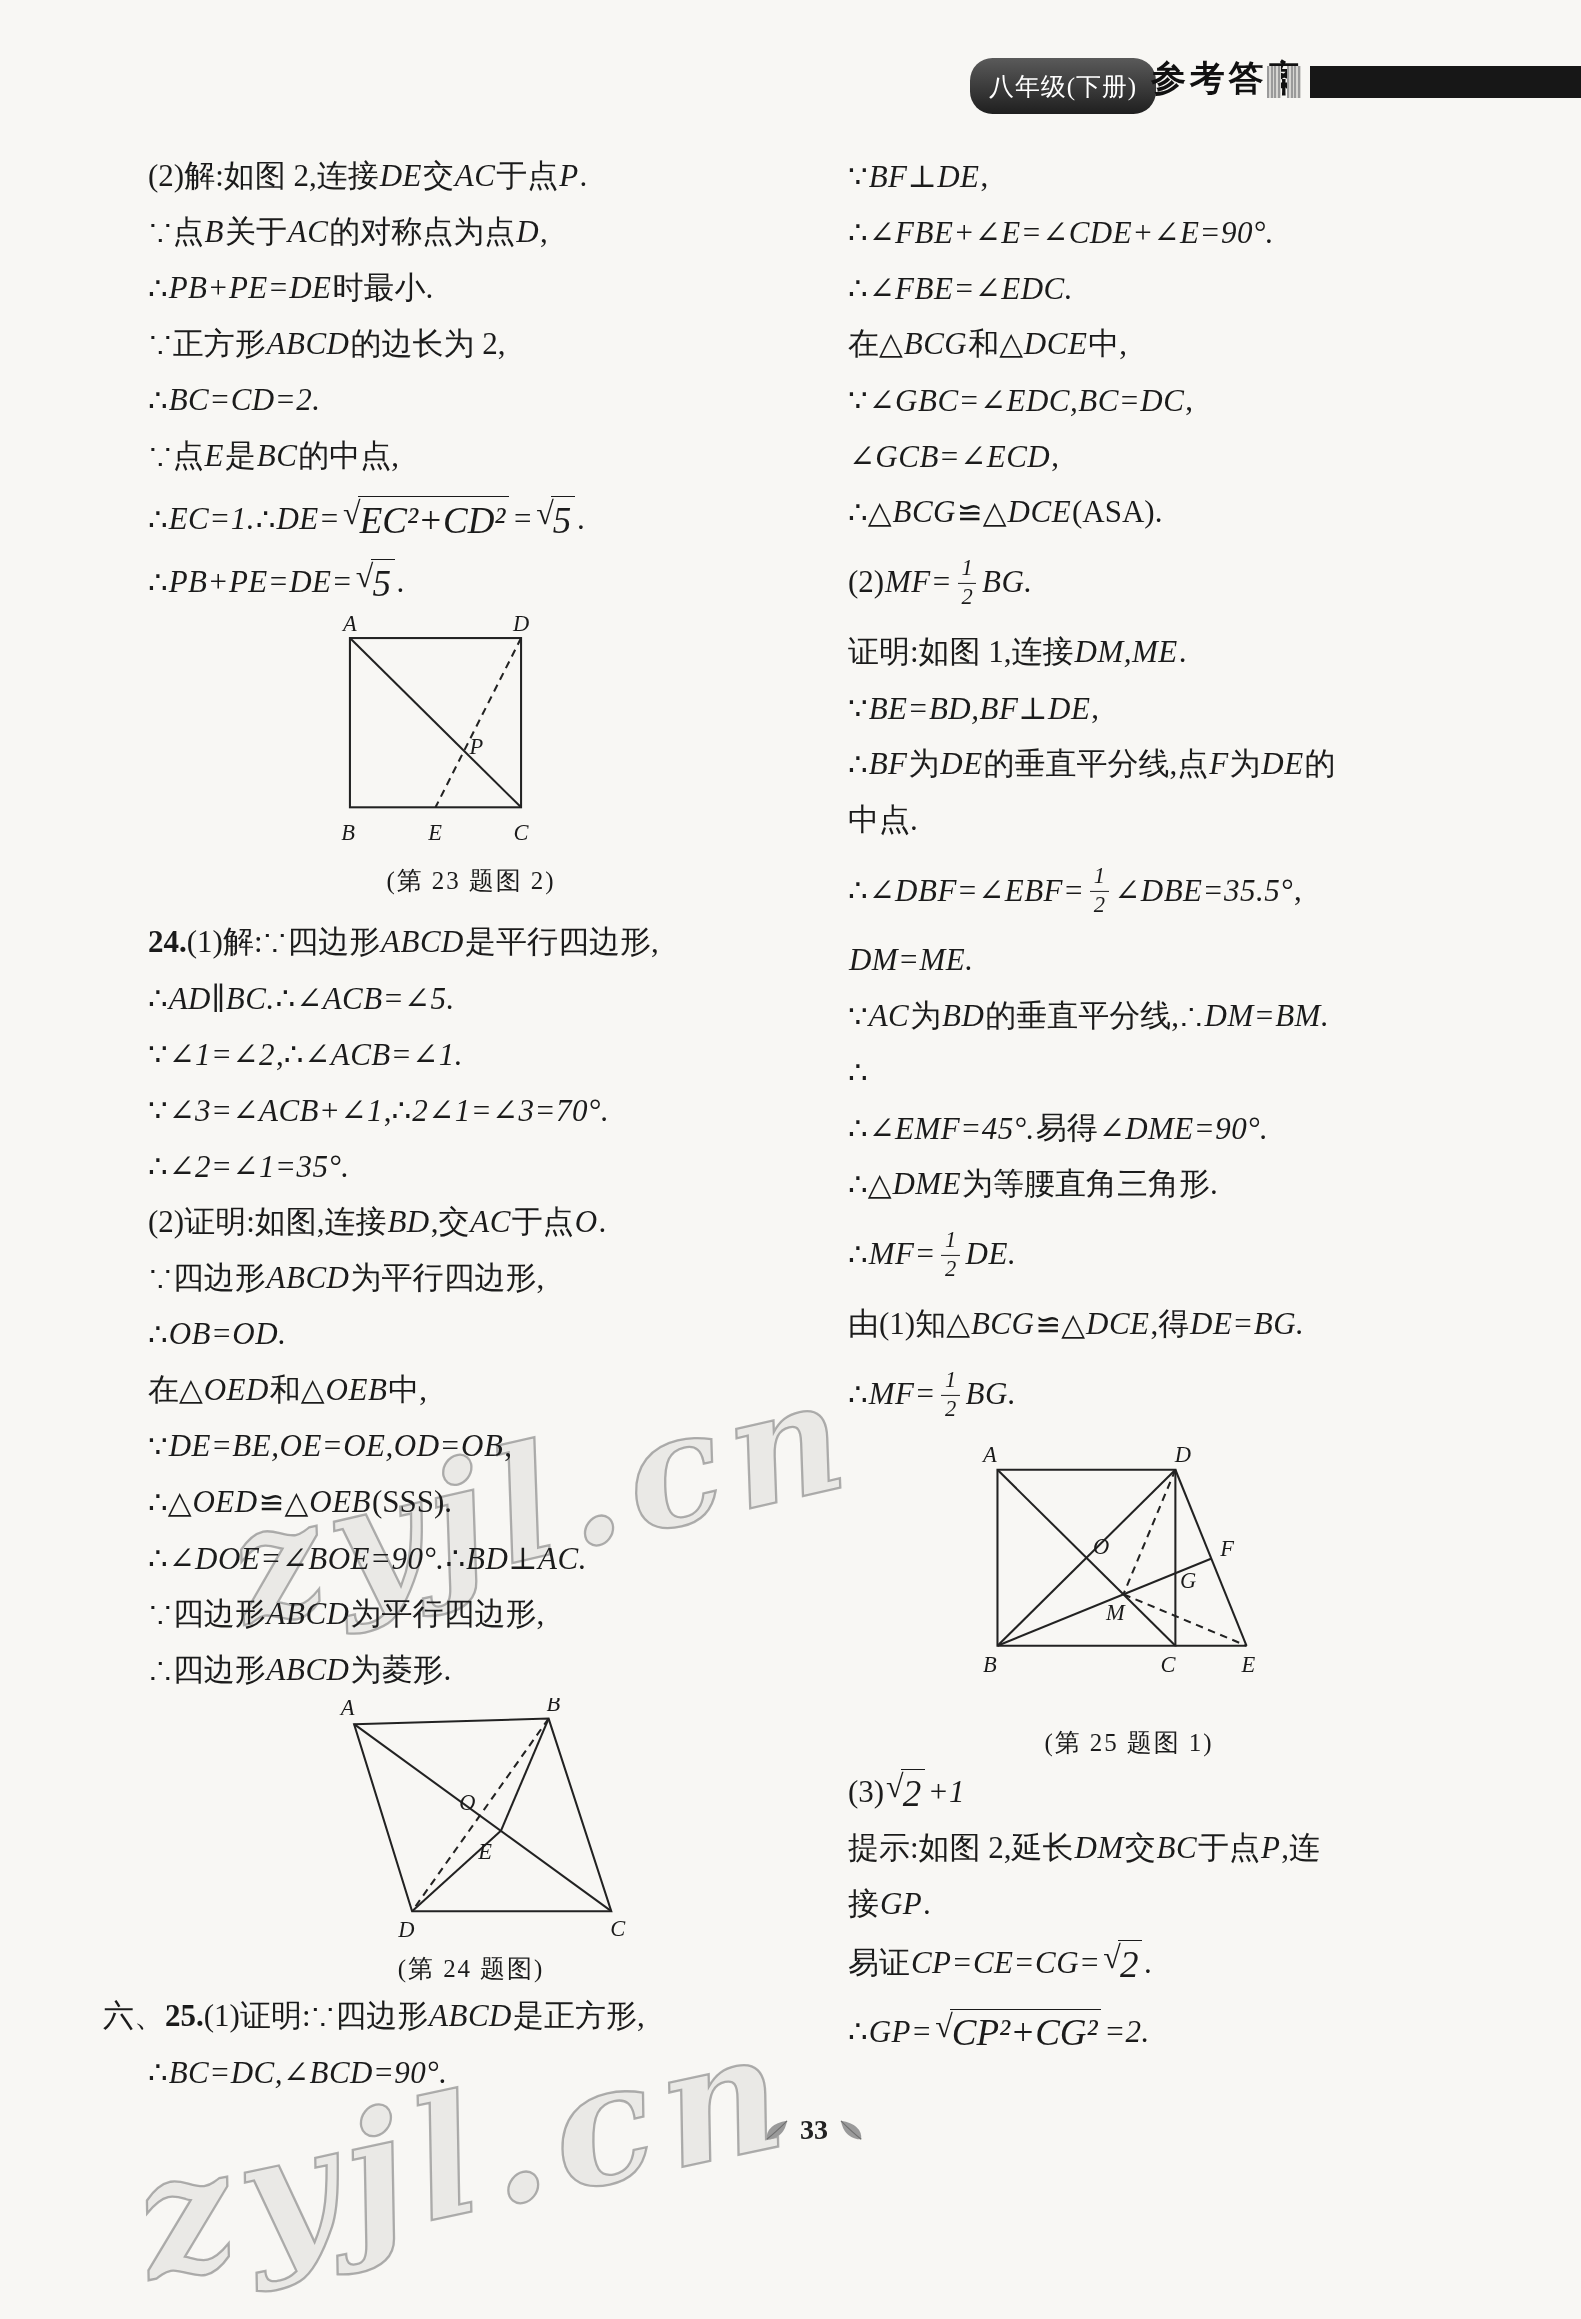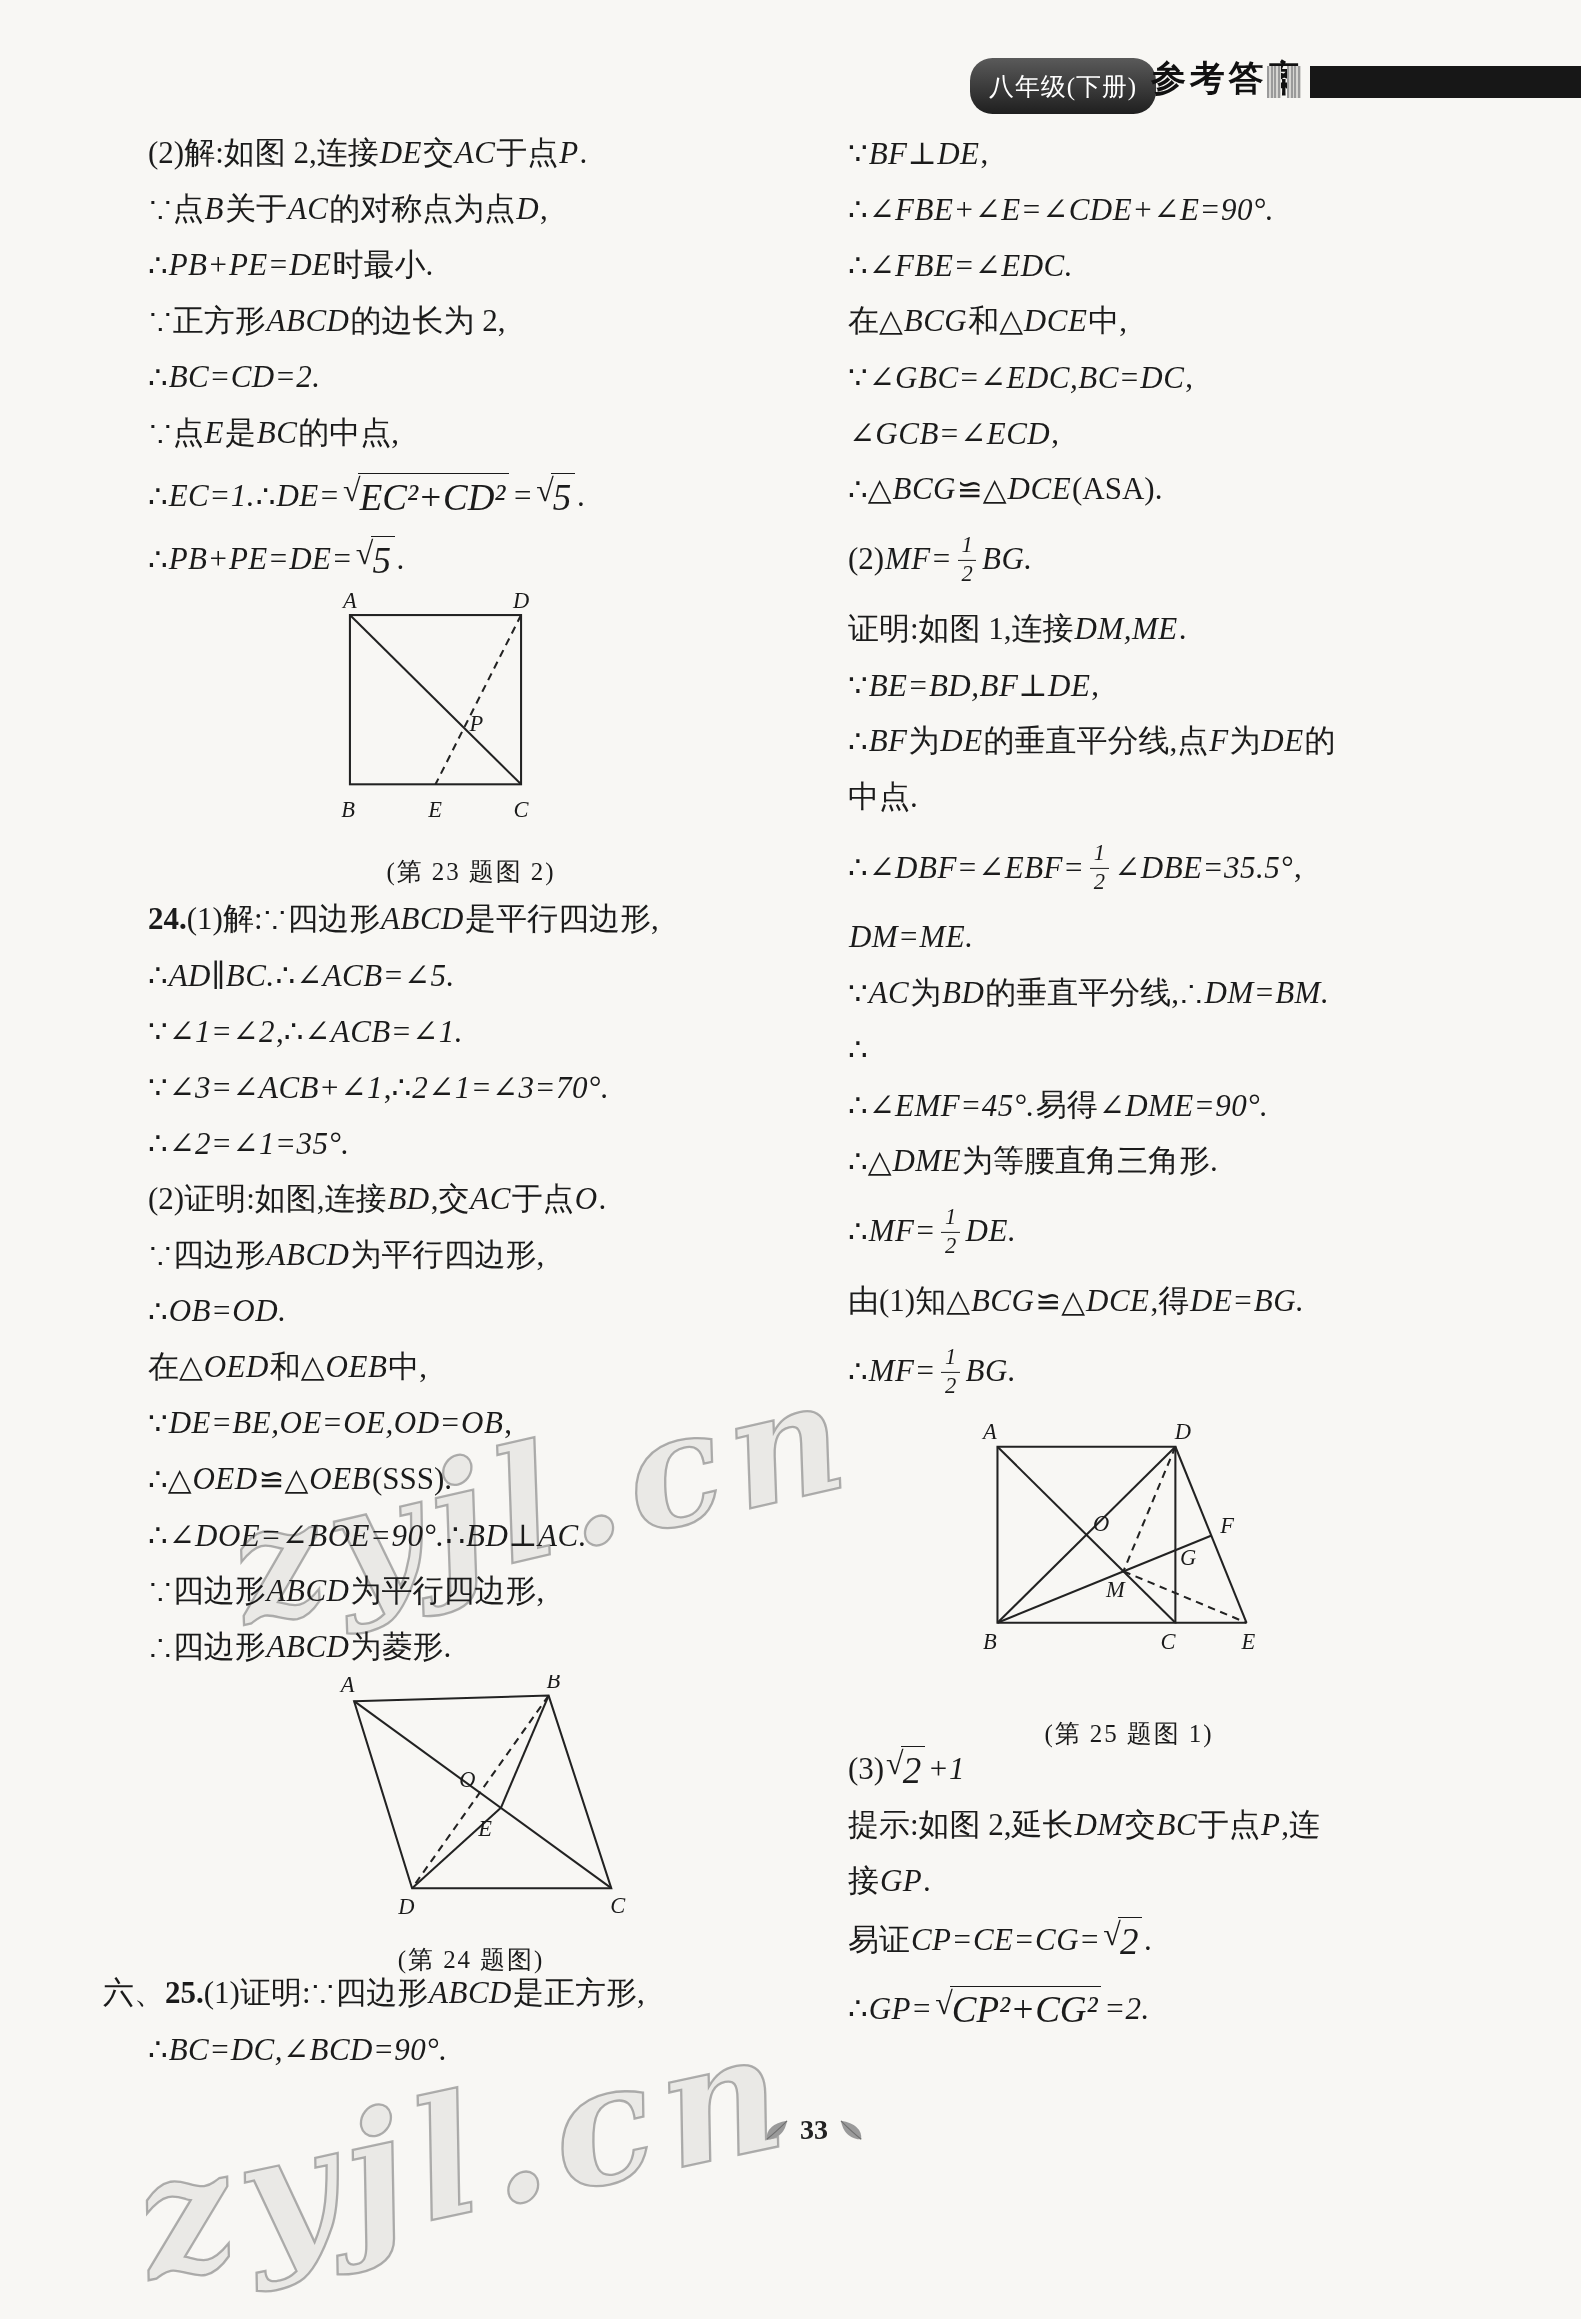--- a/index.html
+++ b/index.html
@@ -8,42 +8,42 @@
   
   .badge{position:absolute;left:970px;top:58px;height:56px;padding:0 19px;border-radius:22.5px;
          background:linear-gradient(#5a5a5a,#1f1f1f);color:#fff;font-size:25px;
          display:flex;align-items:center;letter-spacing:0.9px;}
   .htitle{position:absolute;left:1151px;top:58px;height:41px;display:flex;align-items:center;
           font-size:35px;font-weight:bold;letter-spacing:3.7px;color:#111;}
   .stripe{position:absolute;top:66px;width:14px;height:32px;
           background:repeating-linear-gradient(90deg,#9a9a9a 0 1.9px,#d6d5d2 1.9px 3.7px);}
   .hbar{position:absolute;left:1310px;top:66px;width:272px;height:32px;background:#171717;}
   
-  .col{position:absolute;top:125px;}
+  .col{position:absolute;top:148px;}
   .col-left{left:148px;width:646px;}
   .col-right{left:848px;width:562px;}
   .line{height:56px;display:flex;align-items:center;white-space:nowrap;font-size:31px;}
   .t{font-style:normal;}
   .b{font-weight:bold;}
   .m{font-style:italic;letter-spacing:0.5px;padding:0 0.9px;}
   .frac{display:inline-flex;flex-direction:column;align-items:center;line-height:1;
         font-style:italic;margin:0 4.7px;transform:translateY(0.9px);}
   .frac .num{font-size:22.5px;padding:0 3.7px 2.8px;}
   .frac .den{font-size:22.5px;border-top:1.9px solid #1b1b1b;padding:2.8px 3.7px 0;}
   .sqrt{display:inline-flex;align-items:flex-start;margin:0 1.9px;}
   .sqrt .rsign{font-size:32px;transform:translateY(-0.9px);}
   .sqrt .rad{border-top:1.9px solid #1b1b1b;font-style:italic;font-size:37px;
              padding:1.9px 3.7px 0 1.9px;margin-left:-2.8px;}
   
   .fig{text-align:center;}
   .fig svg{display:inline-block;}
   .fig-23{height:304px;}
   .fig-24{height:290px;}
   .fig-25{height:309px;margin-bottom:19px;}
-  .figcap{font-size:25px;letter-spacing:1.9px;margin-top:19px;}
+  .figcap{font-size:25px;letter-spacing:1.9px;margin-top:5px;}
   .geoline{stroke:#222;stroke-width:2.2;fill:none;}
   .geodash{stroke:#222;stroke-width:2.2;fill:none;stroke-dasharray:8 6;}
   .flabel{font-family:"Liberation Serif","DejaVu Serif",serif;font-style:italic;
           font-size:24px;fill:#1b1b1b;}
   
   .wm{position:absolute;font-family:"DejaVu Serif",serif;font-style:italic;font-weight:bold;
       letter-spacing:11.2px;color:rgba(150,150,150,.14);
       -webkit-text-stroke:2.3px rgba(125,125,125,.6);
       transform:rotate(-13deg);transform-origin:left center;pointer-events:none;}
   .wm1{left:234px;top:1480px;font-size:155px;}

